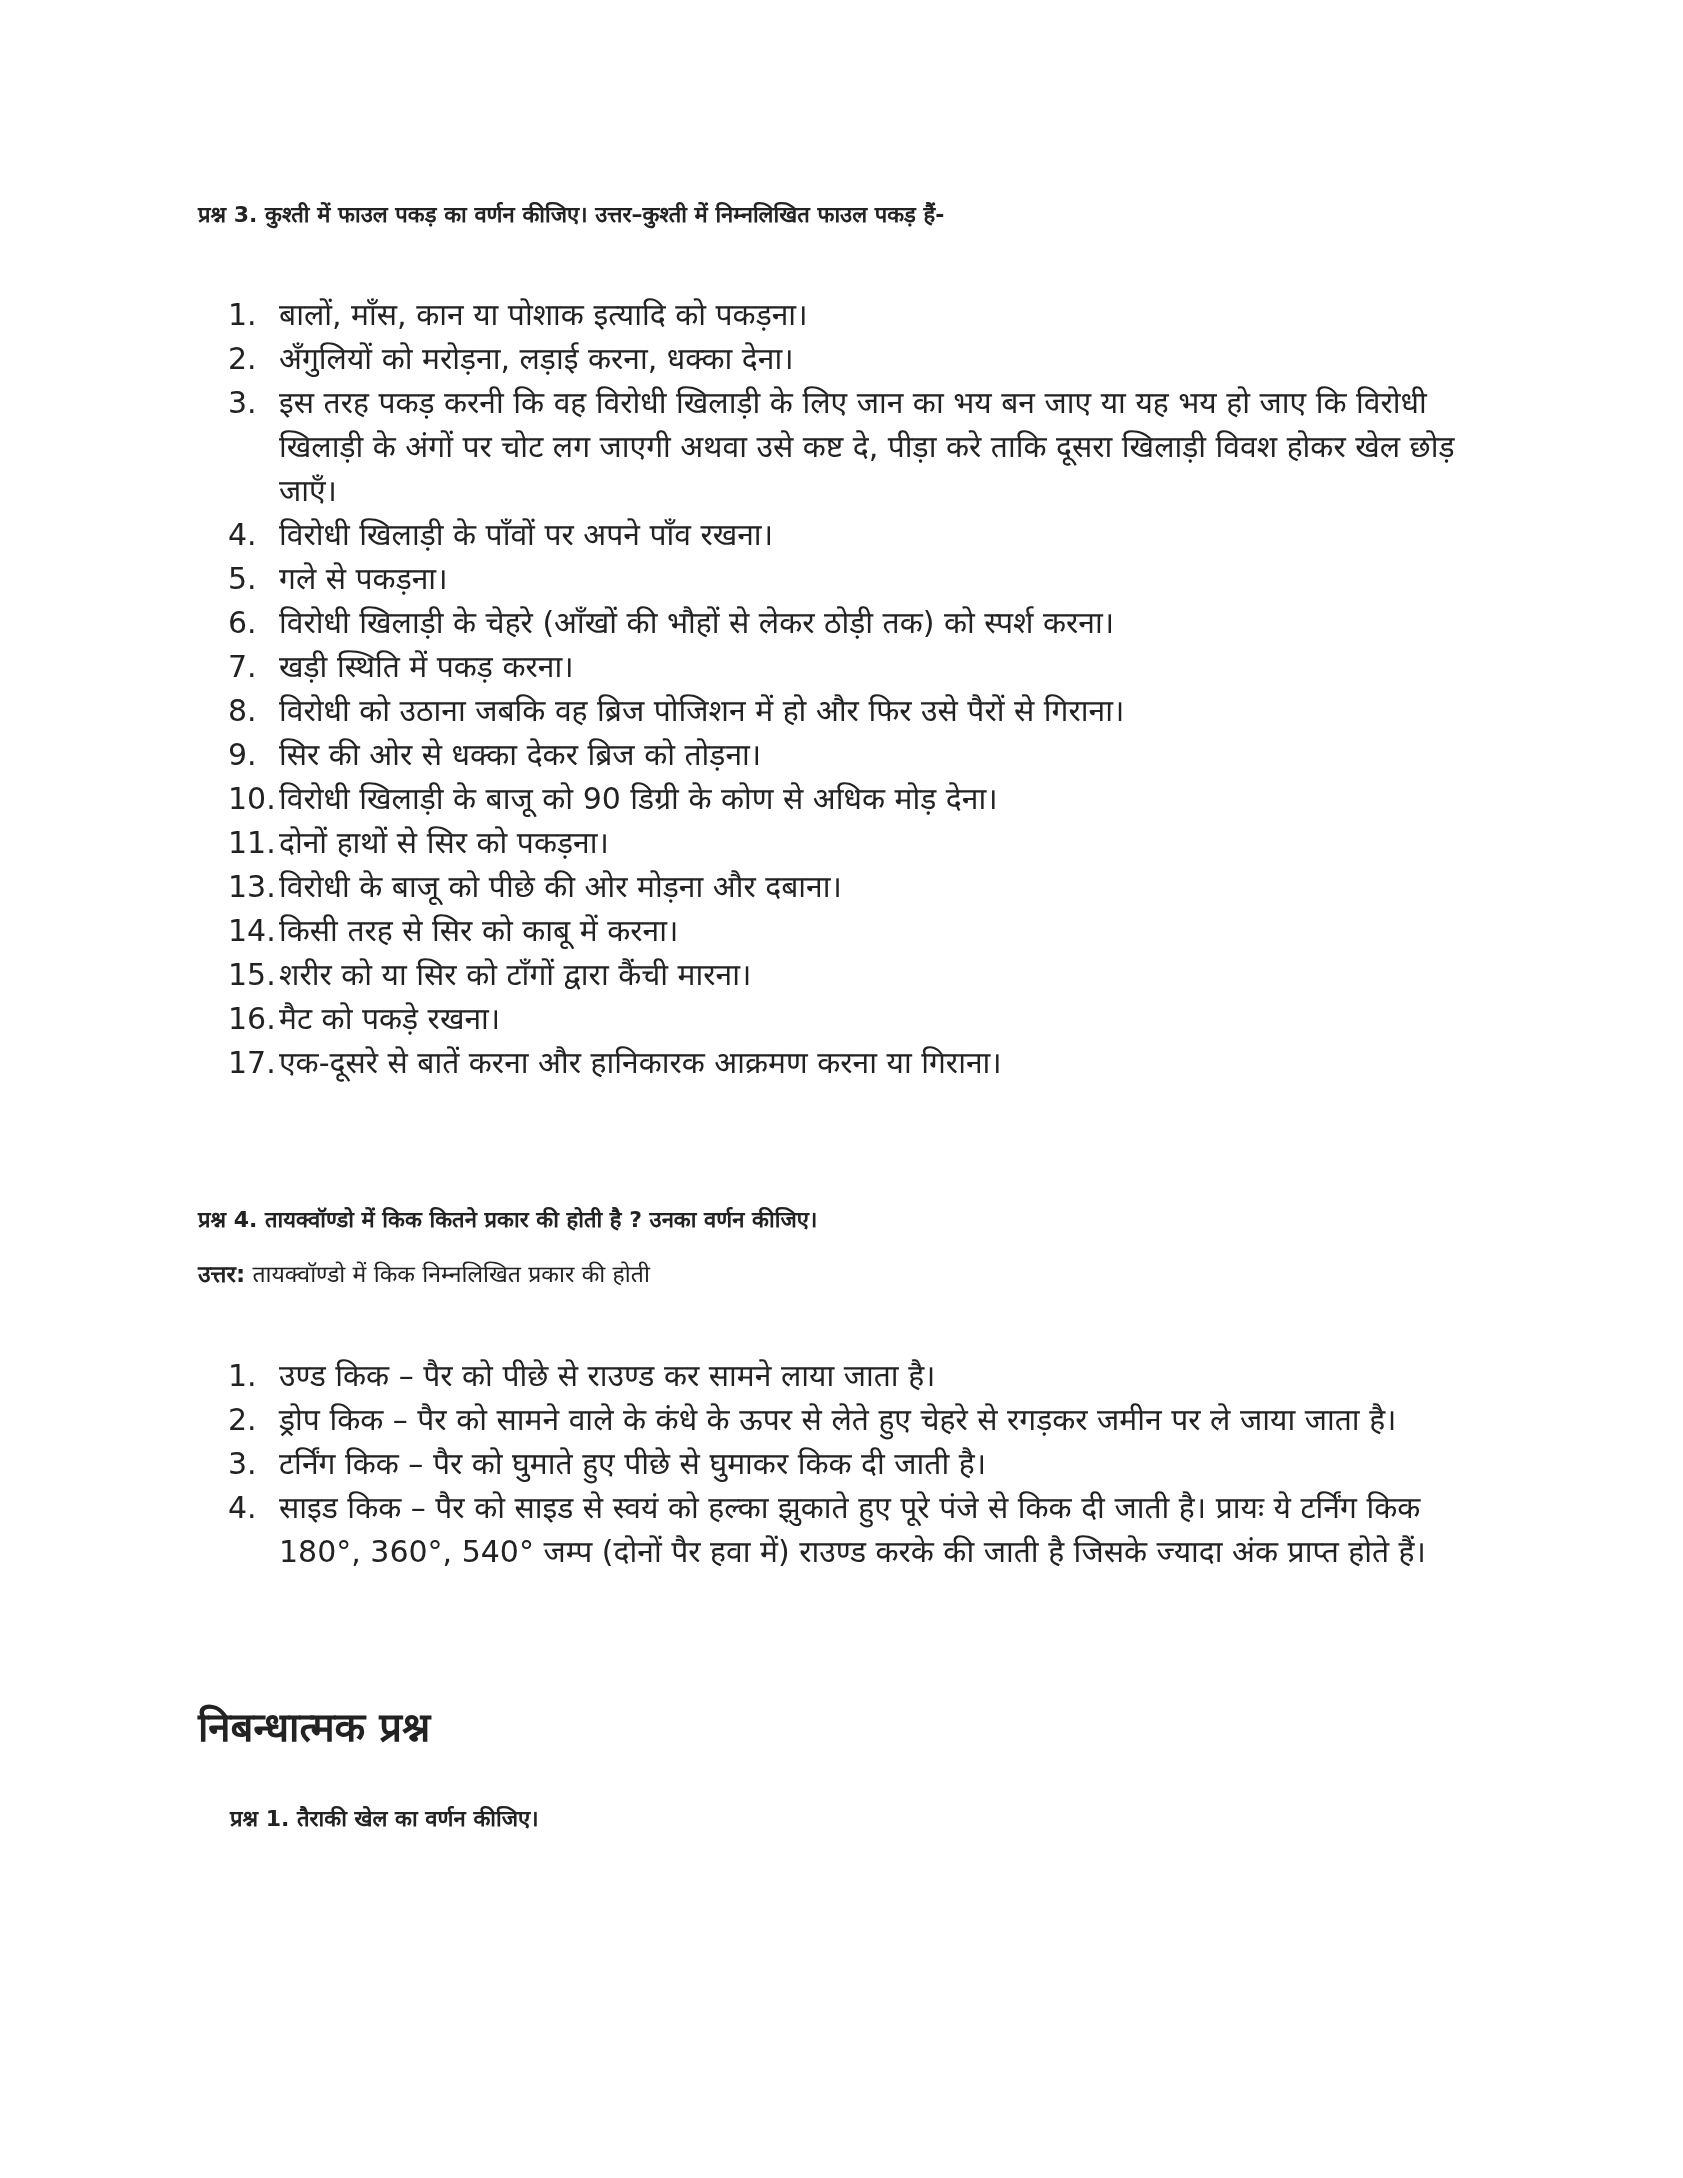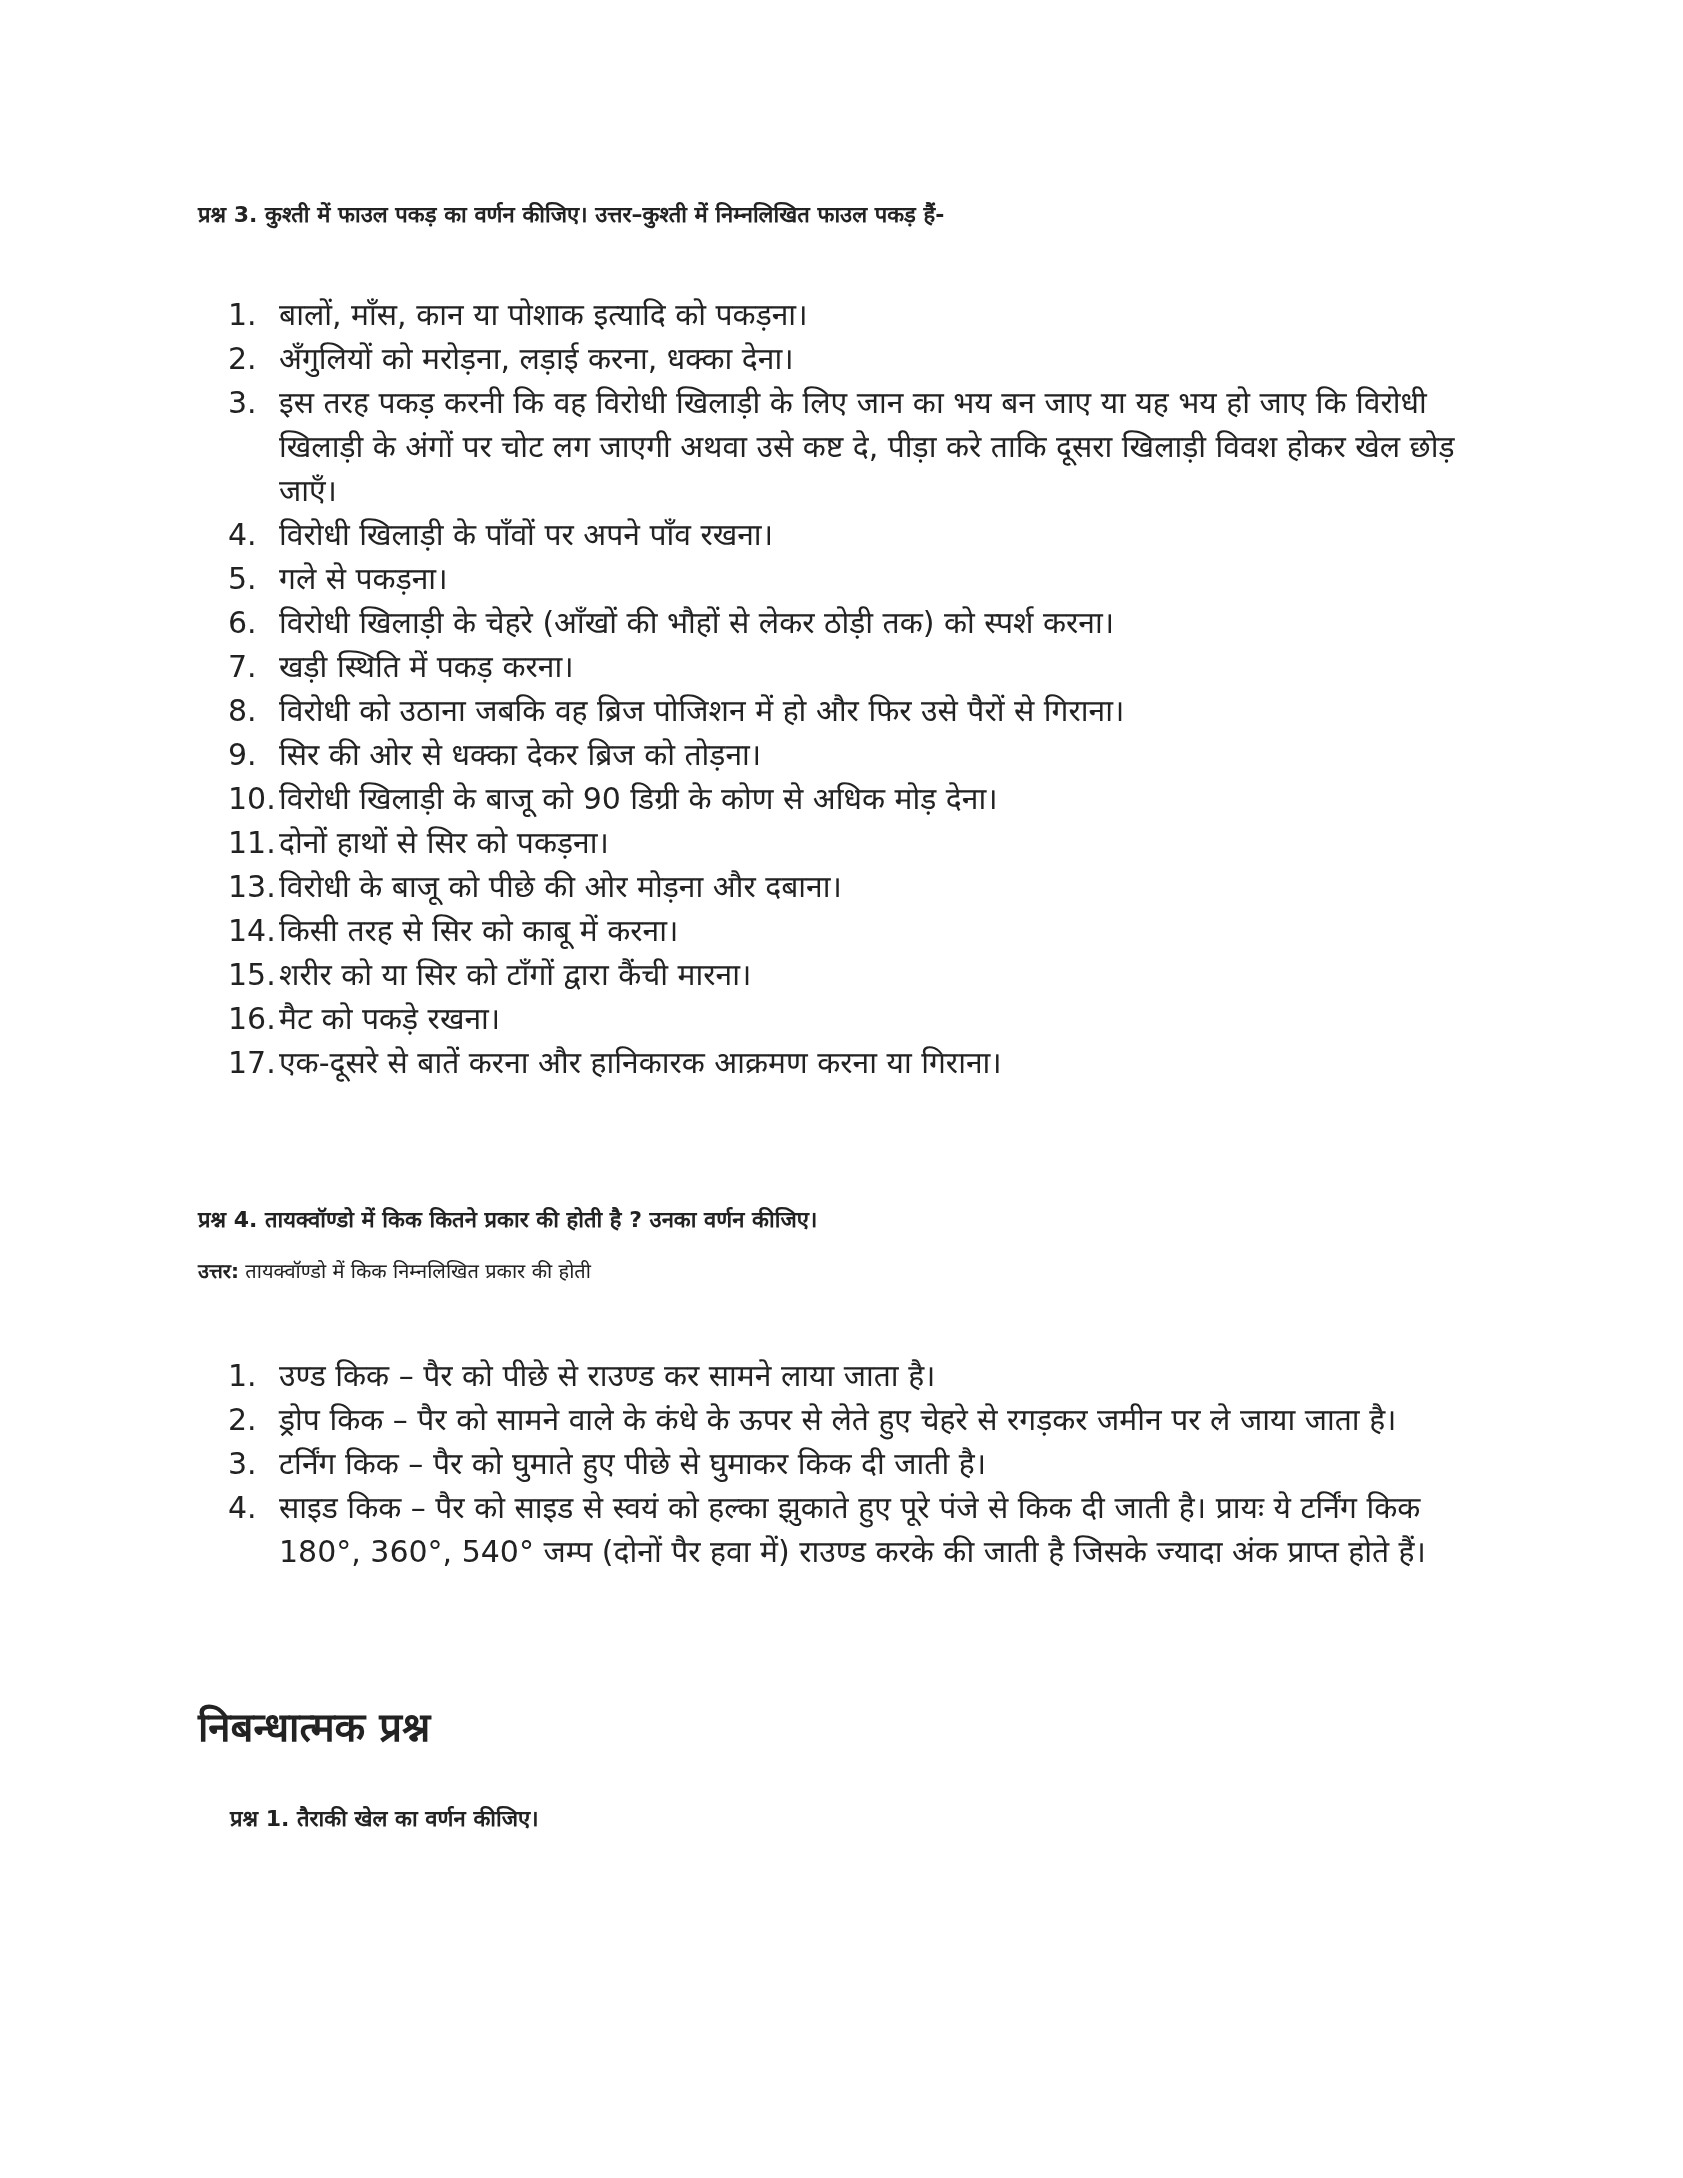--- a/index.html
+++ b/index.html
@@ -2,21 +2,21 @@
 <html><head>
 <meta charset="utf-8">
 <style>
   html,body{margin:0;padding:0;background:#fff;}
   body{width:1683px;height:2178px;position:relative;overflow:hidden;color:#222;font-family:"DejaVu Sans",sans-serif;}
   .abs{position:absolute;}
   .q{font-weight:bold;font-size:22px;left:198px;white-space:nowrap;}
   ol{position:absolute;margin:0;padding:0;list-style:none;font-size:30px;line-height:44px;}
   ol li{position:relative;padding-left:51px;}
   ol li .num{position:absolute;left:0;top:0;}
-  .ans{font-size:20px;left:198px;}
+  .ans{font-size:23px;left:198px;}
   .ans b{font-weight:bold;}
   .sec{font-weight:bold;font-size:40px;left:198px;}
 </style>
 </head>
 <body>
 
 <div class="abs q" style="top:198px;">प्रश्न 3. कुश्ती में फाउल पकड़ का वर्णन कीजिए। उत्तर–कुश्ती में निम्नलिखित फाउल पकड़ हैं-</div>
 
 <ol style="top:293px;left:228px;width:1238px;">
   <li><span class="num">1.</span><span>बालों, माँस, कान या पोशाक इत्यादि को पकड़ना।</span></li>

